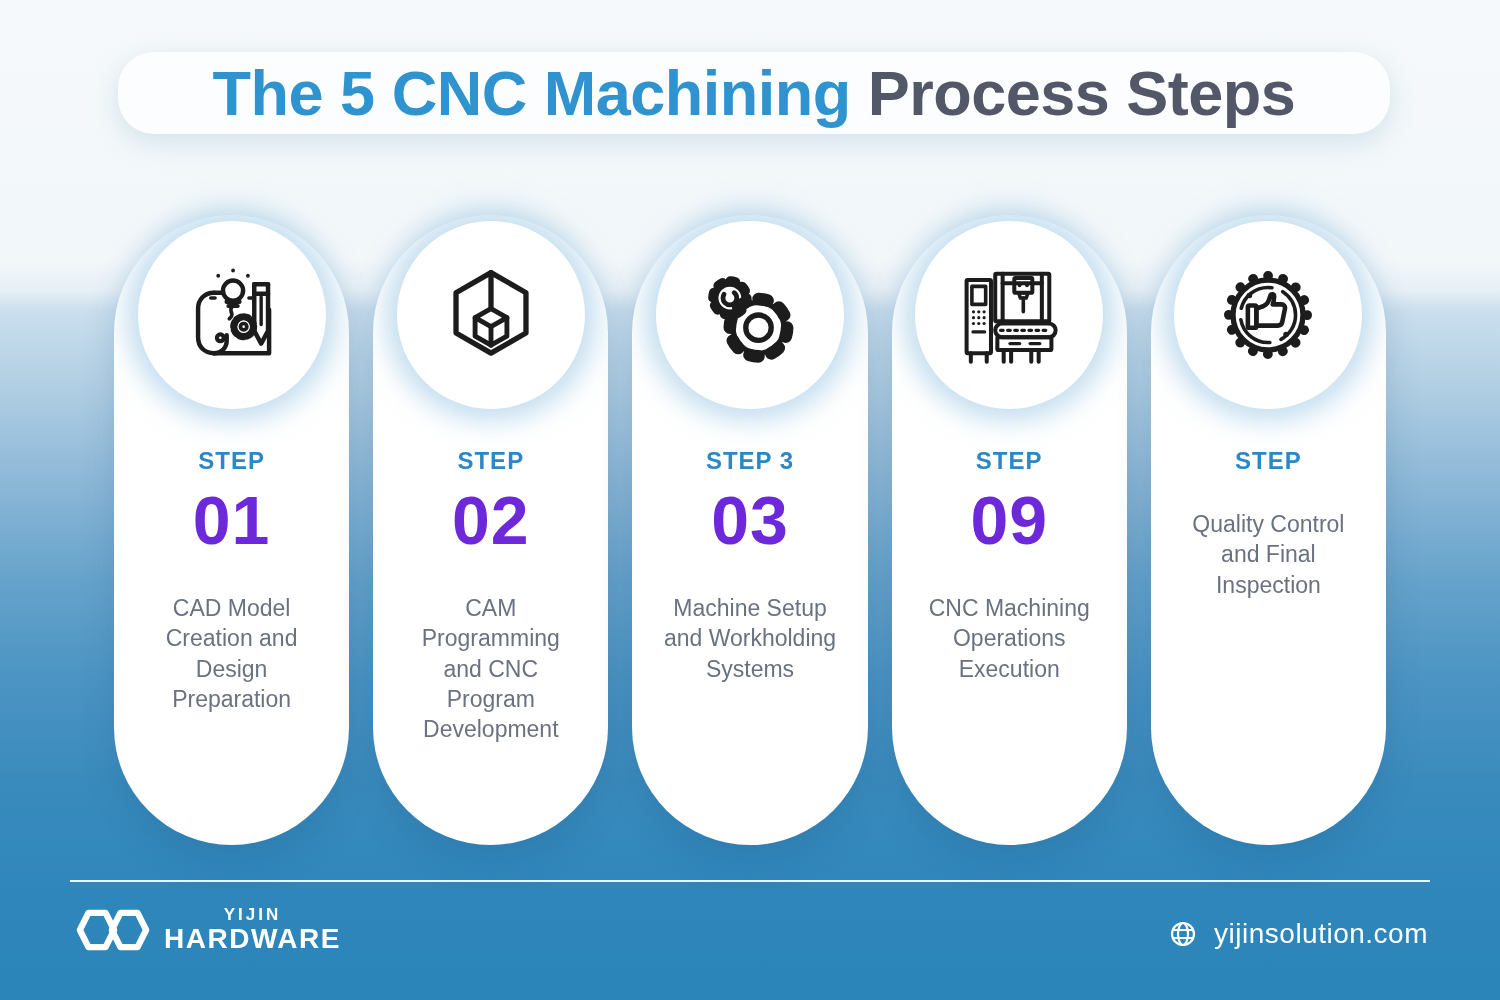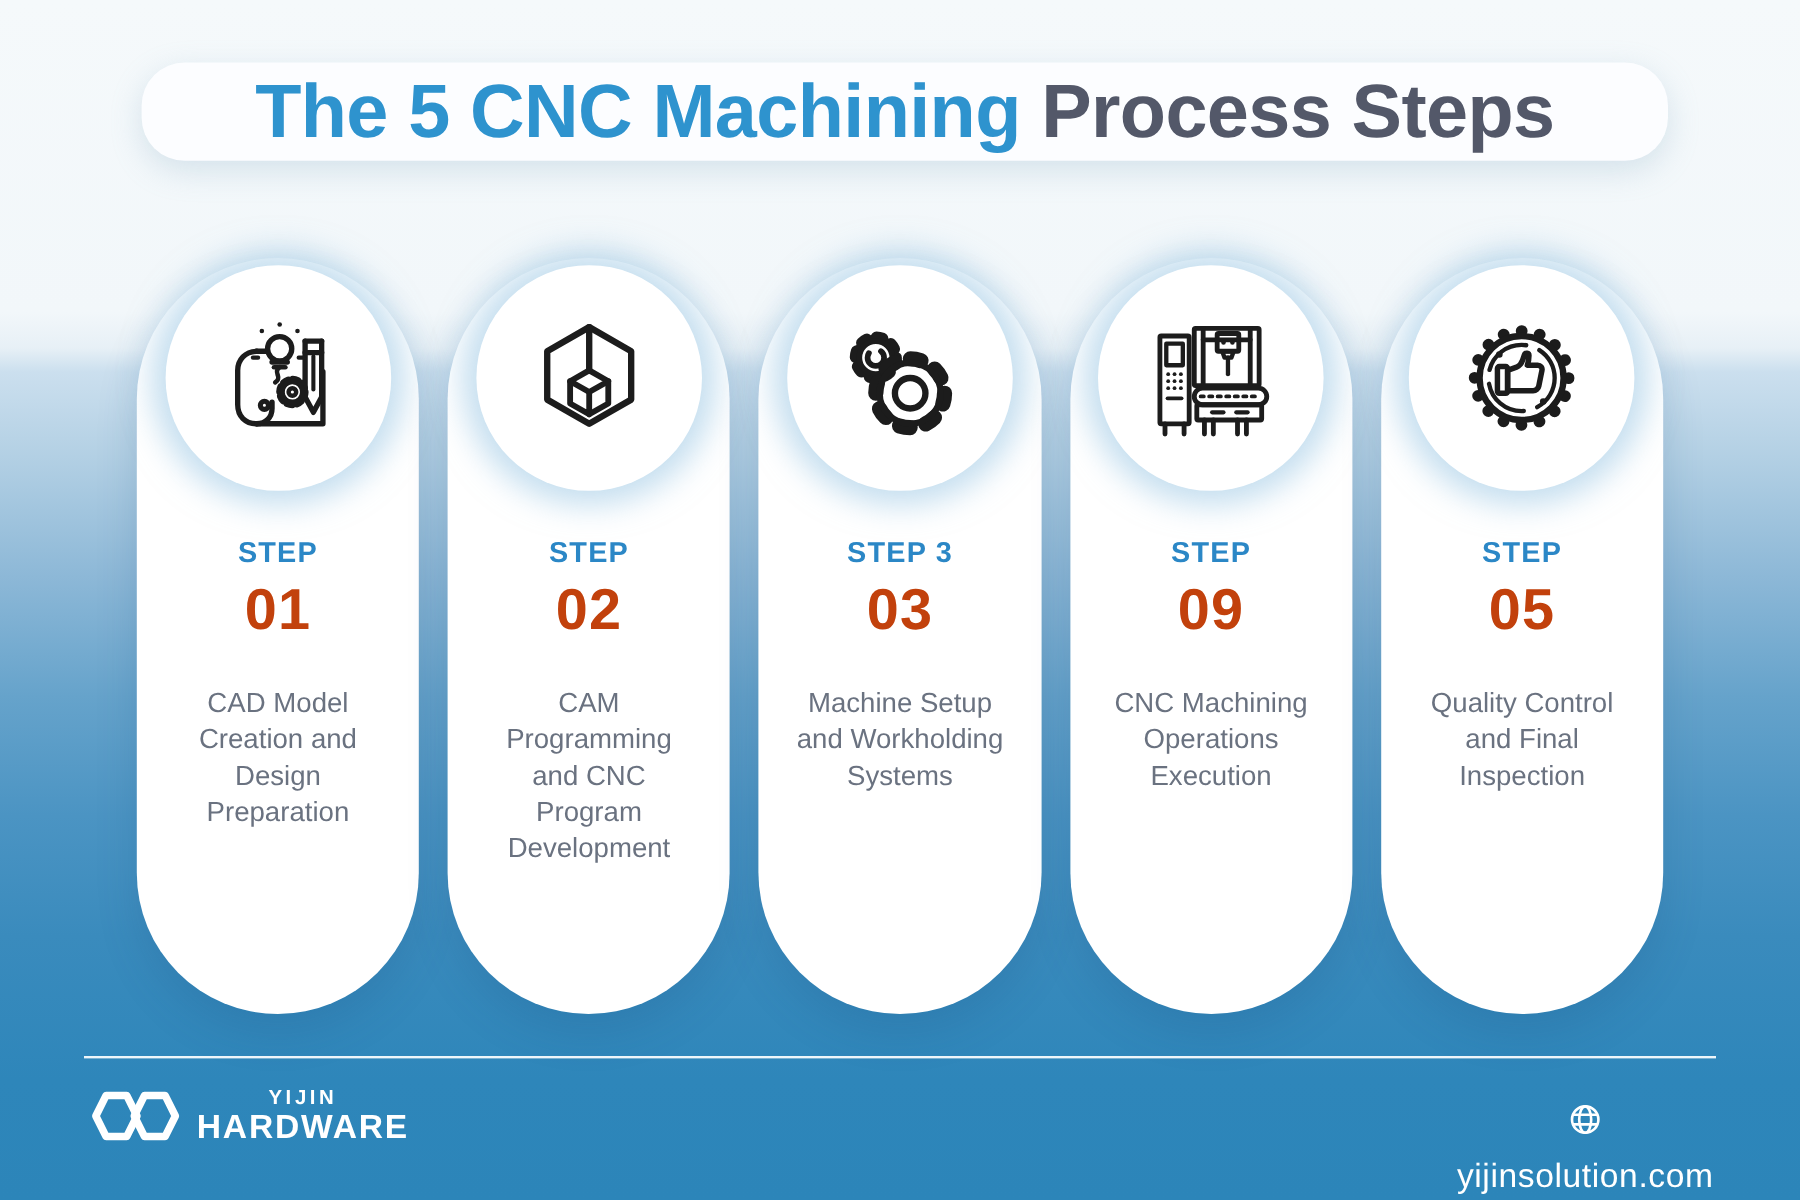--- a/index.html
+++ b/index.html
@@ -36,32 +36,32 @@
     background:#ffffff;
     box-shadow:0 0 26px 12px rgba(148,195,226,0.55);
     display:flex; align-items:center; justify-content:center;
   }
   .icon-svg { width:106px; height:106px; }
   .icon-svg * { vector-effect:none; }
   .stroke { fill:none; stroke:#1c1c1c; stroke-linecap:round; stroke-linejoin:round; }
   .fillb  { fill:#1c1c1c; stroke:none; }
 
   .step-label { margin-top:38px; color:#2B87C6; font-size:24px; font-weight:bold; letter-spacing:1px; }
-  .step-number { margin-top:6px; color:#c2410c; font-size:48px; font-weight:bold; letter-spacing:1px; }
+  .step-number { margin-top:6px; color:#6d28d9; font-size:68px; font-weight:bold; letter-spacing:1px; }
   .step-desc { margin-top:34px; padding:0 30px; color:#6A7280; font-size:23px; line-height:1.32; }
 
   .footer-line { position:absolute; left:70px; top:880px; width:1360px; height:2px; background:rgba(255,255,255,0.92); }
 
   .brand { position:absolute; left:74px; top:906px; display:flex; align-items:flex-start; gap:12px; }
   .brand-mark { width:78px; height:48px; }
   .brand-text { color:#ffffff; font-weight:bold; text-align:center; line-height:1.05; }
   .brand-line1 { font-size:17px; letter-spacing:3px; }
   .brand-line2 { font-size:28px; letter-spacing:1.5px; }
 
-  .site { position:absolute; right:72px; top:918px; display:flex; align-items:center; gap:16px; color:#ffffff;flex-direction:column; }
+  .site { position:absolute; right:72px; top:918px; display:flex; align-items:center; gap:16px; color:#ffffff; }
   .site-globe { width:30px; height:30px; }
   .site-url { font-size:28px; font-weight:500; letter-spacing:0.5px; }
 </style>
 </head>
 <body>
 
 <div class="banner">
   <div class="title"><span class="hl">The 5 CNC Machining </span><span class="rest">Process Steps</span></div>
 </div>
 
@@ -177,21 +177,20 @@
         <circle class="stroke" stroke-width="9" stroke-linecap="round" stroke-dasharray="0.3 14.2" cx="50" cy="50" r="37"></circle>
         <circle class="stroke" stroke-width="5" cx="50" cy="50" r="33"></circle>
         <circle class="stroke" stroke-width="3.4" stroke-dasharray="38 11" stroke-dashoffset="10" cx="50" cy="50" r="26"></circle>
         <circle class="fillb" cx="32.5" cy="31.5" r="2.6"></circle>
         <circle class="fillb" cx="67" cy="68.5" r="2.6"></circle>
         <rect class="stroke" stroke-width="4.3" x="31" y="41" width="8" height="21" rx="1.5"></rect>
         <path class="stroke" stroke-width="4.3" d="M39,60 V44 l7,-2.5 c2.5,-1 4,-3 4.8,-5.5 l1.4,-4.2 c0.7,-2 3.6,-1.6 3.6,0.6 c0,2.8 -0.5,5.3 -1.3,7.6 h8.2 c2.2,0 3.8,1.9 3.3,4 l-2.5,12.4 c-0.4,2.1 -2.2,3.6 -4.4,3.6 H39 z"></path>
       </svg>
     </div>
     <div class="step-label">STEP</div>
-    <div class="step-number">05</div>
     <div class="step-desc">Quality Control and Final Inspection</div>
   </div>
 
 </div>
 
 <div class="footer-line"></div>
 
 <div class="brand">
   <svg class="brand-mark" viewBox="0 0 66 42">
     <path d="M11.5,6 H26.5 L34,21 L26.5,36 H11.5 L4,21 Z" fill="none" stroke="#ffffff" stroke-width="5.5" stroke-linejoin="round"></path>

